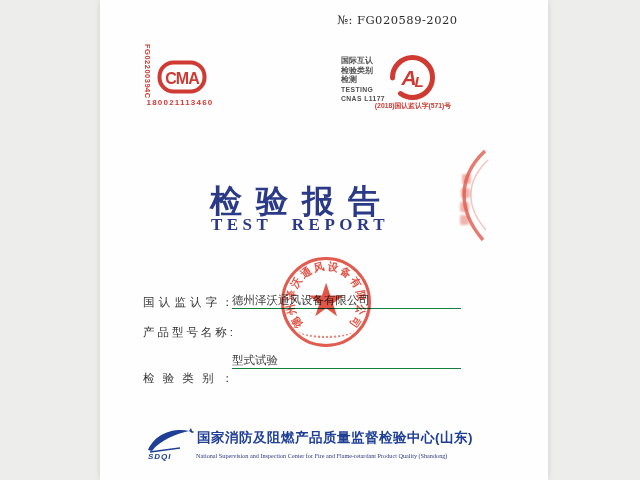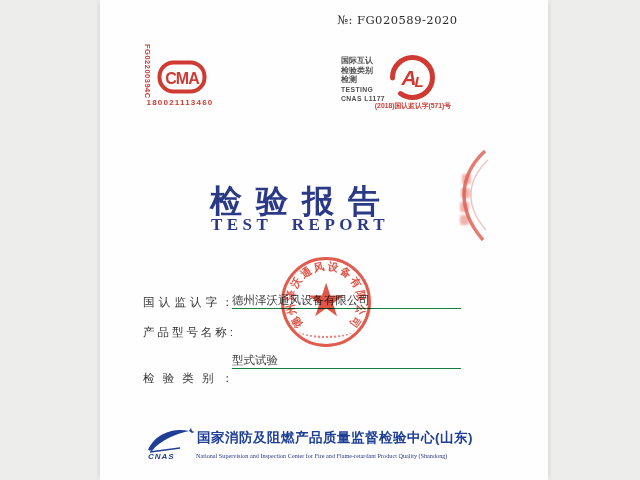--- a/index.html
+++ b/index.html
@@ -160,18 +160,18 @@
       <div class="seal-dots"></div>
     </div>
 
     <div class="footer-logo">
       <svg width="48" height="28" viewBox="0 0 48 28">
         <path d="M2,24 C10,6 30,2 43,5 C30,8 14,14 6,25 Z" fill="#1f3f97"></path>
         <path d="M4,26 L34,22" stroke="#1f3f97" stroke-width="1.4" fill="none"></path>
         <path d="M43,5 l2,-3 l1,3 l3,1 l-3,1 z" fill="#1f3f97"></path>
       </svg>
     </div>
-    <div class="footer-logo-text">CNAS</div>
+    <div class="footer-logo-text">SDQI</div>
     <div class="footer-org-zh">国家消防及阻燃产品质量监督检验中心(山东)</div>
     <div class="footer-org-en">National Supervision and Inspection Center for Fire and Flame-retardant Product Quality (Shandong)</div>
 
   </div>
 </div>
 
 </body></html>

